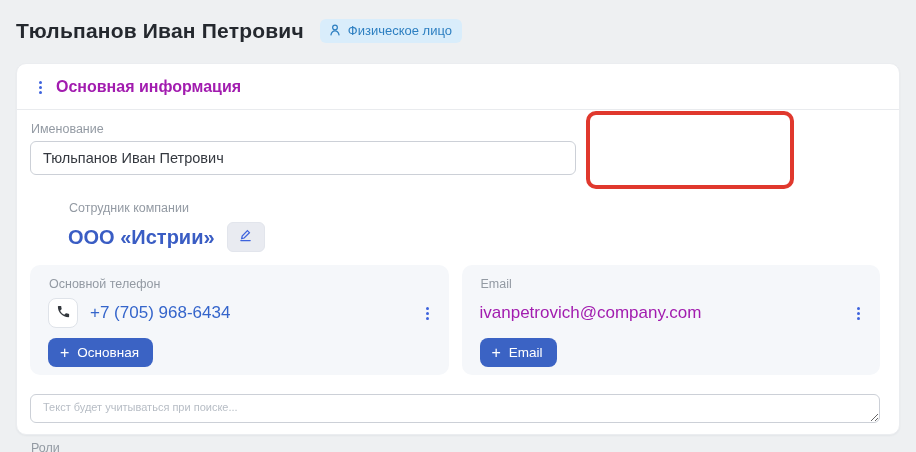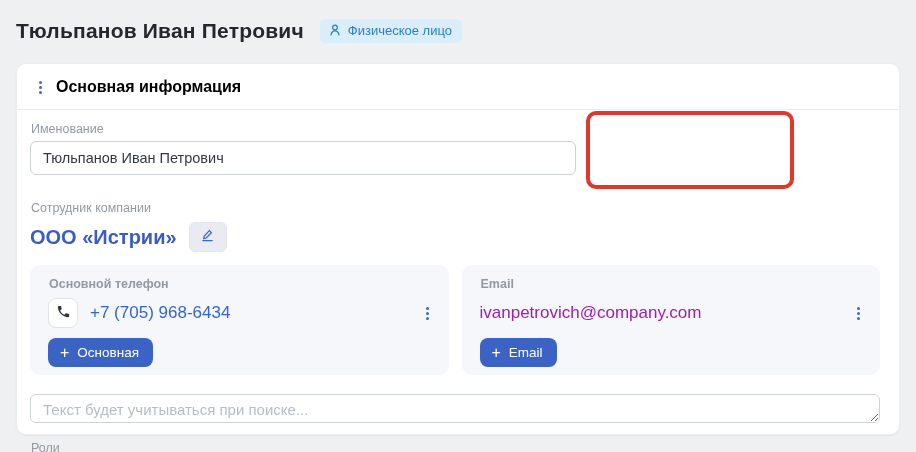--- a/index.html
+++ b/index.html
@@ -33,41 +33,41 @@
     background: #ffffff;
     border: 1px solid #ebedf0;
     border-radius: 10px;
     box-shadow: 0 1px 2px rgba(20,30,60,.05);
   }
   .card-header {
     display: flex; align-items: center; gap: 12px;
     padding: 14px 20px 13px 20px;
     border-bottom: 1px solid #e9ebee;
   }
-  .card-title { font-size: 16px; font-weight: 700; color: #000000; }
+  .card-title { font-size: 16px; font-weight: 700; color: #a21caf; }
 
   .dots { display: flex; flex-direction: column; gap: 2px; cursor: pointer; padding: 2px; }
   .dots i { width: 3px; height: 3px; border-radius: 50%; background: #3e63dd; }
 
   .card-body { padding: 12px 19px 12px 13px; }
 
   .field-label {
     font-size: 12.5px; color: #939aa3; margin: 0 0 5px 1px; display: block;
   }
 
   .row-top { display: flex; gap: 26px; margin-bottom: 13px; flex-direction: column; }
   .col-name { width: 546px; }
   .col-name input {
     width: 100%; height: 34px;
     border: 1px solid #ccd0d7; border-radius: 6px;
     padding: 0 12px; font-size: 14.5px; color: #34383f;
     font-family: "Liberation Sans", sans-serif;
     background: #fff; outline: none;
   }
-  .col-employee { padding-top: 0; }
+  .col-employee { padding-top: 0; margin-left: 38px; }
   .employee-row { display: flex; align-items: center; gap: 12px; margin-top: 7px; }
   .employee-value {
     font-size: 20px; font-weight: 700; color: #3a5dc4; cursor: pointer;
   }
   .edit-btn {
     width: 38px; height: 30px;
     background: #e9ebf1; border: 1px solid #e2e5ec; border-radius: 6px;
     display: flex; align-items: center; justify-content: center;
     cursor: pointer;
   }
@@ -76,21 +76,21 @@
     position: absolute; left: 569px; top: 47px; width: 208px; height: 78px;
     border: 4px solid #e0382d; border-radius: 10px;
     pointer-events: none; z-index: 6;
   }
 
   .row-contacts { display: flex; gap: 13px; margin-bottom: 19px; }
   .contact-box {
     flex: 1; background: #f5f7fa; border-radius: 10px;
     padding: 12px 18px 14px 18px; height: 110px;
   }
-  .contact-box .field-label { margin-bottom: 7px; font-weight: bold; }
+  .contact-box .field-label { margin-bottom: 7px; }
   .value-row { display: flex; align-items: center; min-height: 30px; }
   .phone-icon-box {
     width: 30px; height: 30px; background: #fff;
     border: 1px solid #dfe3e9; border-radius: 8px;
     display: flex; align-items: center; justify-content: center;
     margin-right: 12px; flex: 0 0 auto;
   }
   .value-text { font-size: 17px; }
   .value-phone { color: #3565cb; cursor: pointer; }
   .value-email { color: #a21caf; }
@@ -104,21 +104,21 @@
     font-size: 13.5px; padding: 7px 14px 7px 12px;
     font-family: "Liberation Sans", sans-serif;
     cursor: pointer;
   }
   .add-btn .plus { font-size: 16px; line-height: 13px; font-weight: 400; }
 
   .keywords-block { margin-bottom: 14px; }
   .keywords-block textarea {
     width: 100%; height: 29px;
     border: 1px solid #ccd0d7; border-radius: 6px;
-    padding: 6px 12px; font-size: 15px; color: #34383f;
+    padding: 6px 12px; font-size: 11px; color: #34383f;
     font-family: "Liberation Sans", sans-serif;
     resize: both; outline: none; background: #fff;
   }
   .keywords-block textarea::placeholder { color: #b7bdc5; }
 
   .roles-block .field-label { margin-bottom: 21px; }
   .ghost-btn {
     display: inline-flex; align-items: center; gap: 8px;
     background: #e9edf8; color: #4d6fd1;
     border: none; border-radius: 8px;

